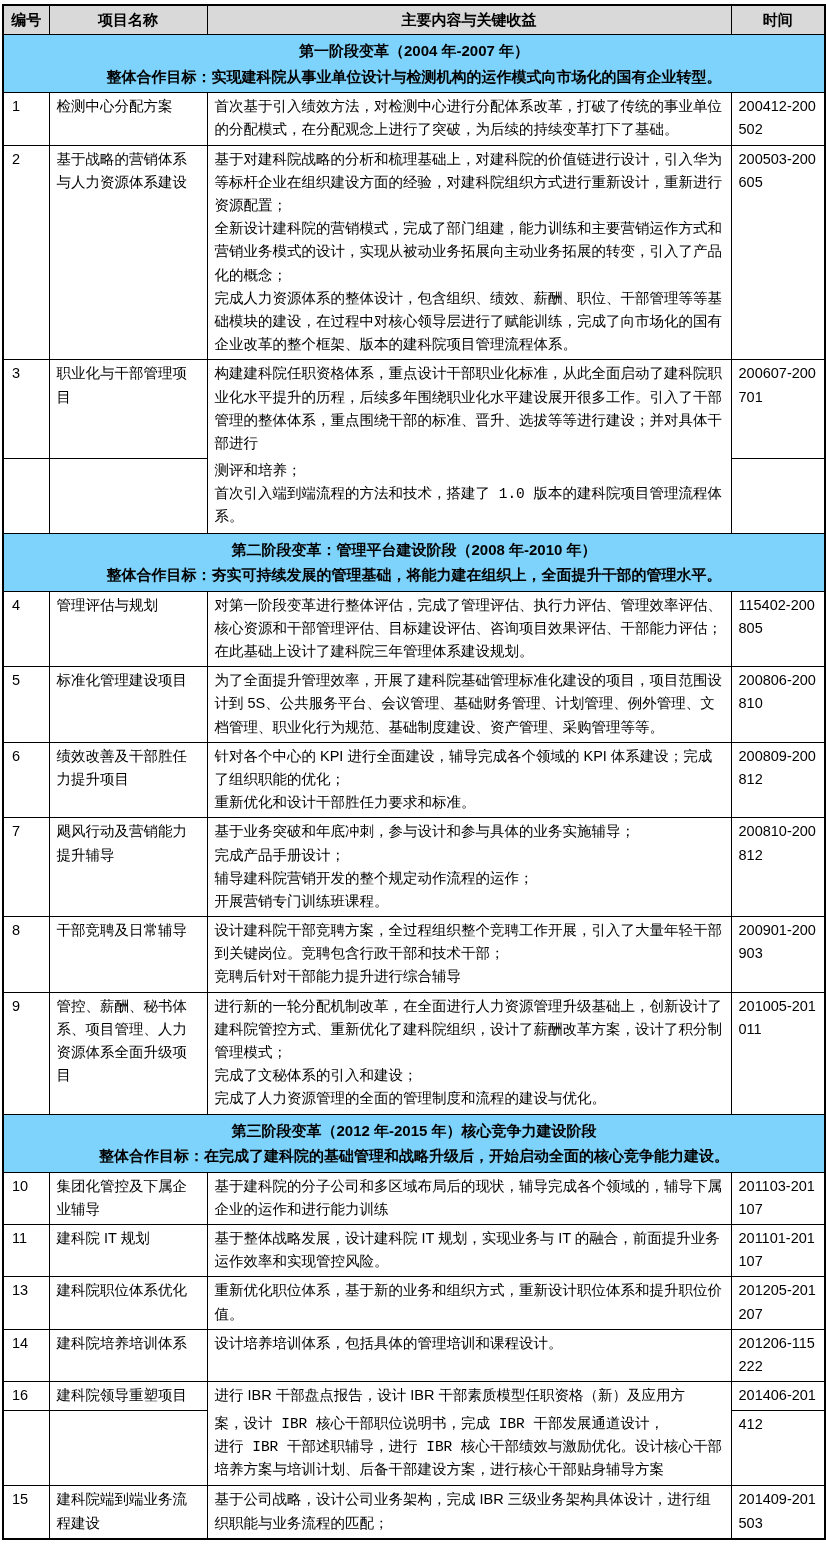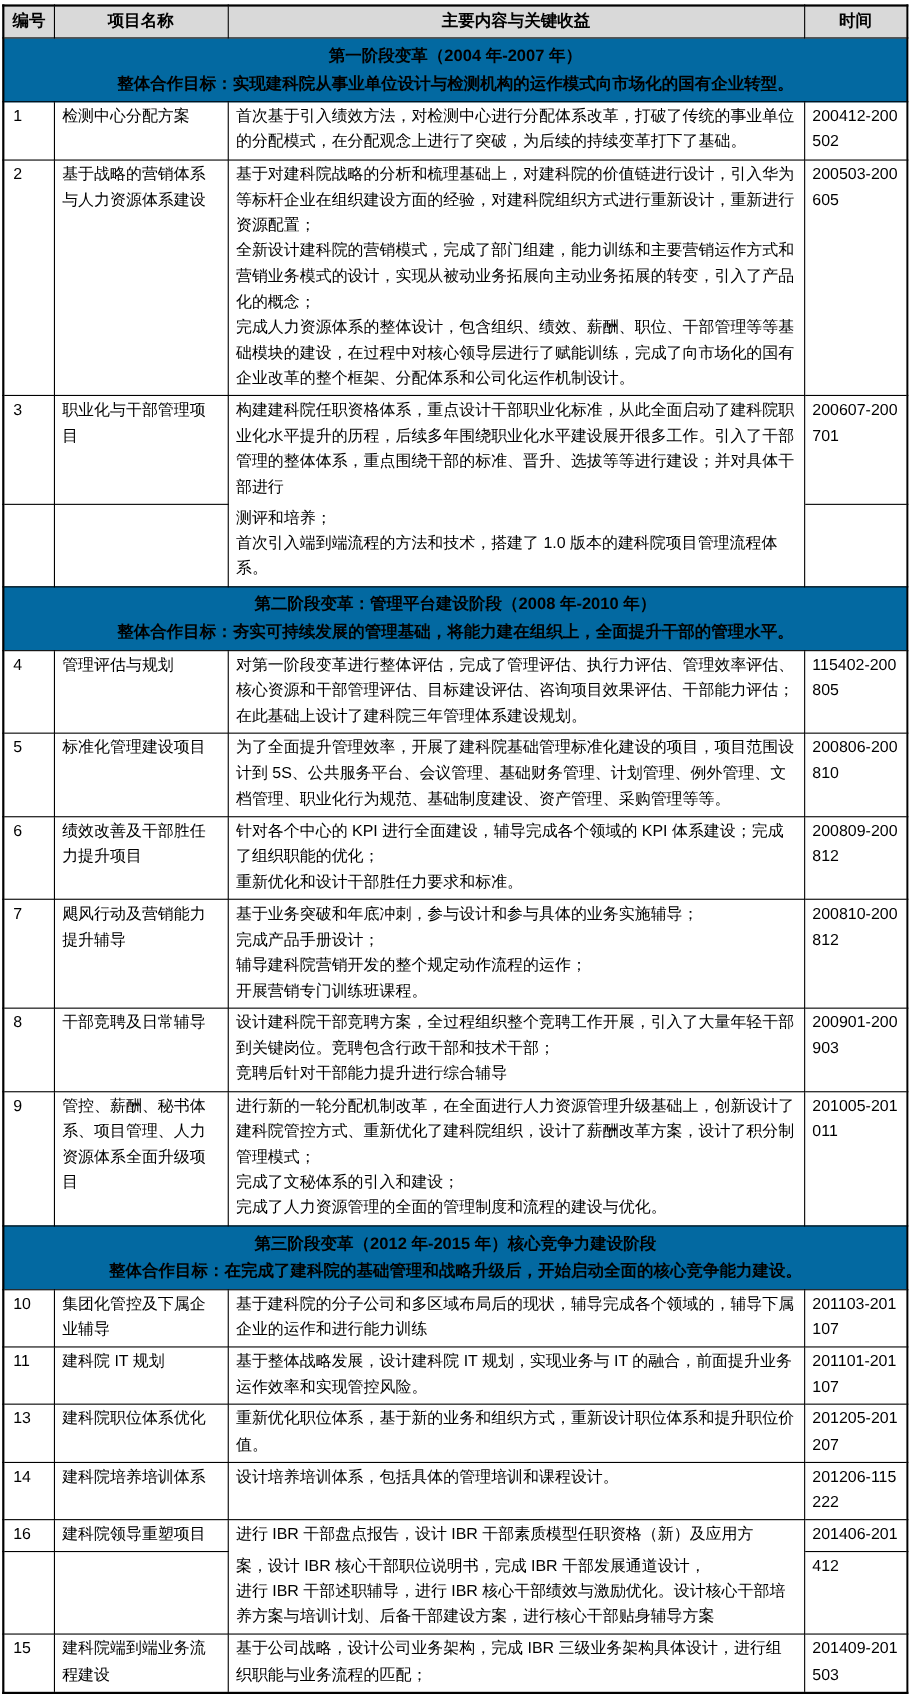--- a/index.html
+++ b/index.html
@@ -18,32 +18,32 @@
     font-size: 15px;
     text-align: center;
     padding: 4px 2px;
     line-height: 1.35;
   }
   td { font-size: 14.5px; line-height: 1.6; padding: 2px 7px 3px 7px; }
   td.num  { padding-left: 8px; }
   td.content p { margin: 0; }
   td.time { word-break: break-all; }
   tr.section-row td {
-    background: #0369a1;
+    background: #7dd3fc;
     font-weight: bold;
     font-size: 15px;
     padding: 3px 5px;
     line-height: 1.7;
     margin-left: 48px;
   }
   tr.section-row .title { text-align: center; }
   tr.section-row .goal.align-center { text-align: center; }
   tr.section-row .goal.align-left   { text-align: center; }
   
-  td.merge-top { border-top-style: hidden; }
+  td.merge-top { border-top-style: hidden; font-family: Liberation Mono, monospace; }
 </style>
 </head>
 <body>
 
 <div class="doc">
   <table class="project-table">
     <colgroup>
       <col style="width:46px">
       <col style="width:158px">
       <col style="width:524px">
@@ -71,21 +71,21 @@
             <p>首次基于引入绩效方法，对检测中心进行分配体系改革，打破了传统的事业单位的分配模式，在分配观念上进行了突破，为后续的持续变革打下了基础。</p>
           </td>
           <td class="time">200412-200502</td>
         </tr>
         <tr>
           <td class="num">2</td>
           <td class="pname">基于战略的营销体系与人力资源体系建设</td>
           <td class="content">
             <p>基于对建科院战略的分析和梳理基础上，对建科院的价值链进行设计，引入华为等标杆企业在组织建设方面的经验，对建科院组织方式进行重新设计，重新进行资源配置；</p>
             <p>全新设计建科院的营销模式，完成了部门组建，能力训练和主要营销运作方式和营销业务模式的设计，实现从被动业务拓展向主动业务拓展的转变，引入了产品化的概念；</p>
-            <p>完成人力资源体系的整体设计，包含组织、绩效、薪酬、职位、干部管理等等基础模块的建设，在过程中对核心领导层进行了赋能训练，完成了向市场化的国有企业改革的整个框架、分配体系和公司化运作机制设计。</p>
+            <p>完成人力资源体系的整体设计，包含组织、绩效、薪酬、职位、干部管理等等基础模块的建设，在过程中对核心领导层进行了赋能训练，完成了向市场化的国有企业改革的整个框架、版本的建科院项目管理流程体系。</p>
           </td>
           <td class="time">200503-200605</td>
         </tr>
         <tr>
           <td class="num">3</td>
           <td class="pname">职业化与干部管理项目</td>
           <td class="content">
             <p>构建建科院任职资格体系，重点设计干部职业化标准，从此全面启动了建科院职业化水平提升的历程，后续多年围绕职业化水平建设展开很多工作。引入了干部管理的整体体系，重点围绕干部的标准、晋升、选拔等等进行建设；并对具体干部进行</p>
           </td>
           <td class="time">200607-200701</td>

